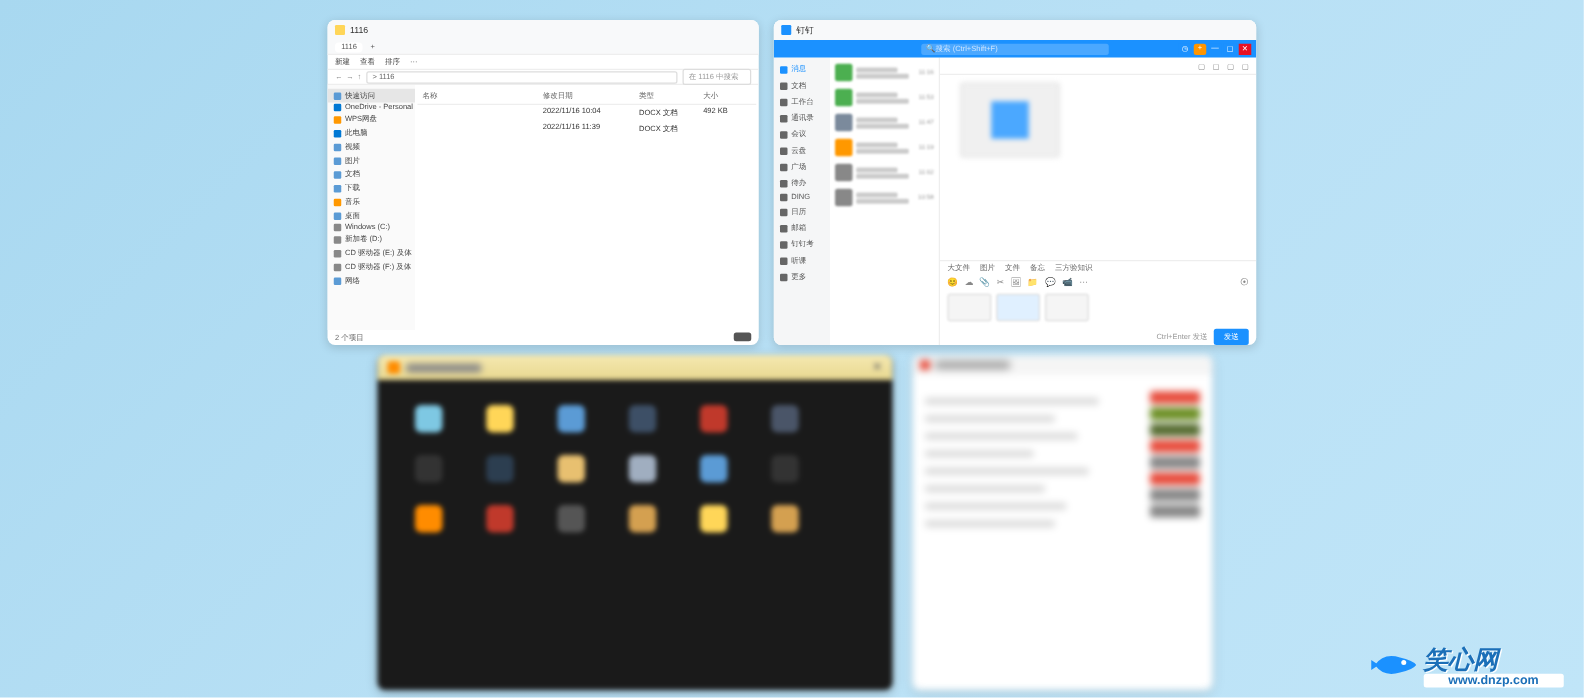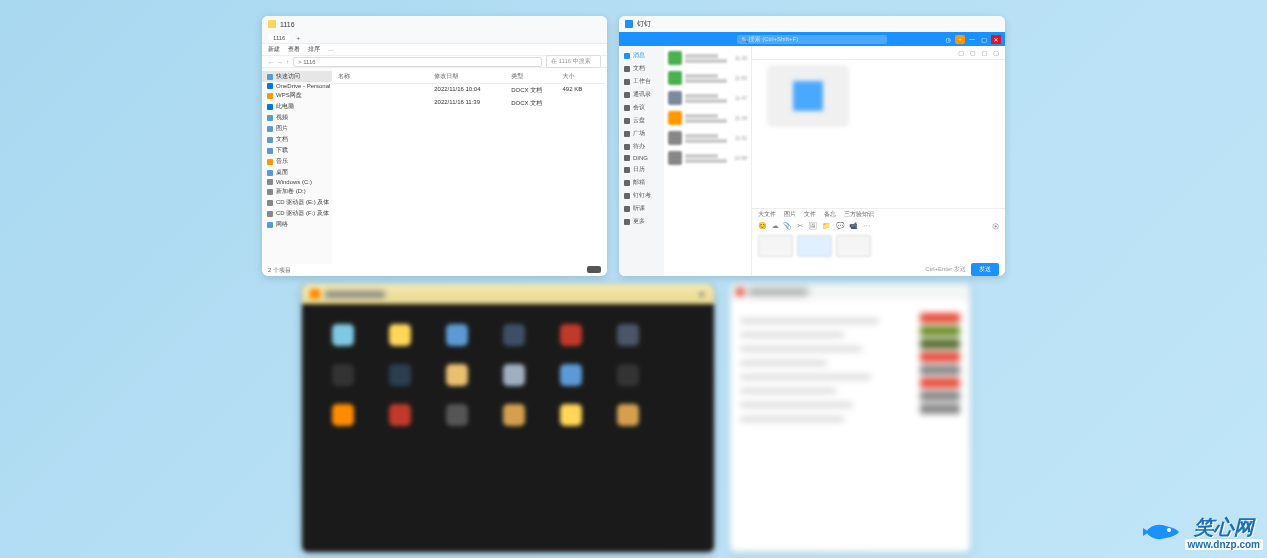--- a/index.html
+++ b/index.html
@@ -74,25 +74,25 @@
 .window-light { position: absolute; left: 730px; top: 284px; width: 240px; height: 268px; background: #fff; border-radius: 6px; box-shadow: 0 2px 8px rgba(0,0,0,0.15); overflow: hidden; filter: blur(3px); }
 .light-title { height: 16px; background: #f5f5f5; display: flex; align-items: center; padding: 0 6px; font-size: 7px; }
 .light-title .red-ico { width: 8px; height: 8px; background: #e74c3c; border-radius: 1px; margin-right: 4px; }
 .light-body { padding: 10px; display: flex; gap: 6px; }
 .light-col-left { flex: 1; }
 .light-col-left div { height: 6px; background: #ddd; margin: 8px 0; border-radius: 2px; }
 .light-col-right { width: 40px; }
 .light-col-right div { height: 10px; margin: 3px 0; border-radius: 2px; }
 
 
-.watermark { position: absolute; right: 4px; bottom: 8px; display: flex; align-items: center; gap: 4px; text-align: center; }
+.watermark { position: absolute; right: 16px; bottom: 8px; display: flex; align-items: center; gap: 4px; }
 .wm-fish { width: 40px; height: 28px; }
 .wm-fish svg { width: 100%; height: 100%; }
 .wm-text { font-size: 20px; font-weight: bold; color: #1b6fb8; font-style: italic; text-shadow: 1px 1px 0 #fff; }
-.wm-text .url { display: block; font-size: 10px; color: #1b6fb8; font-style: normal; background: #fff; padding: 0 3px; border-radius: 2px; margin-top: -2px; }
+.wm-text .url { display: block; font-size: 10px; color: #1b6fb8; font-style: normal; background: #fff; padding: 0 20px; border-radius: 2px; margin-top: -2px; }
 </style>
 </head>
 <body>
 
 <div class="window-explorer">
   <div class="explorer-titlebar">
     <span class="folder-ico"></span>
     <span>1116</span>
   </div>
   <div class="explorer-tabs">

